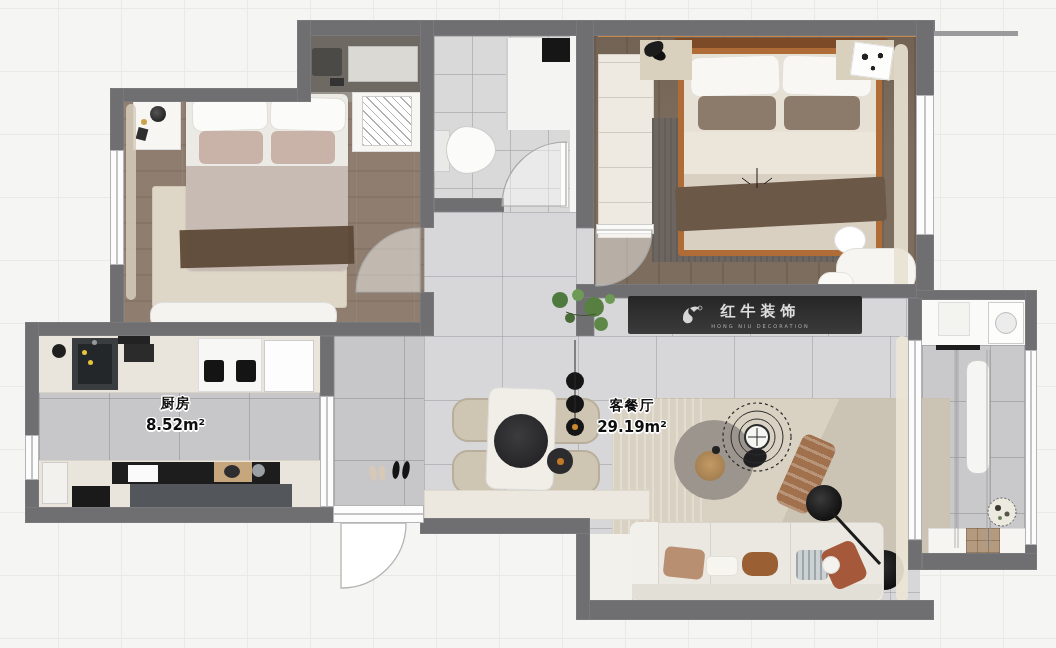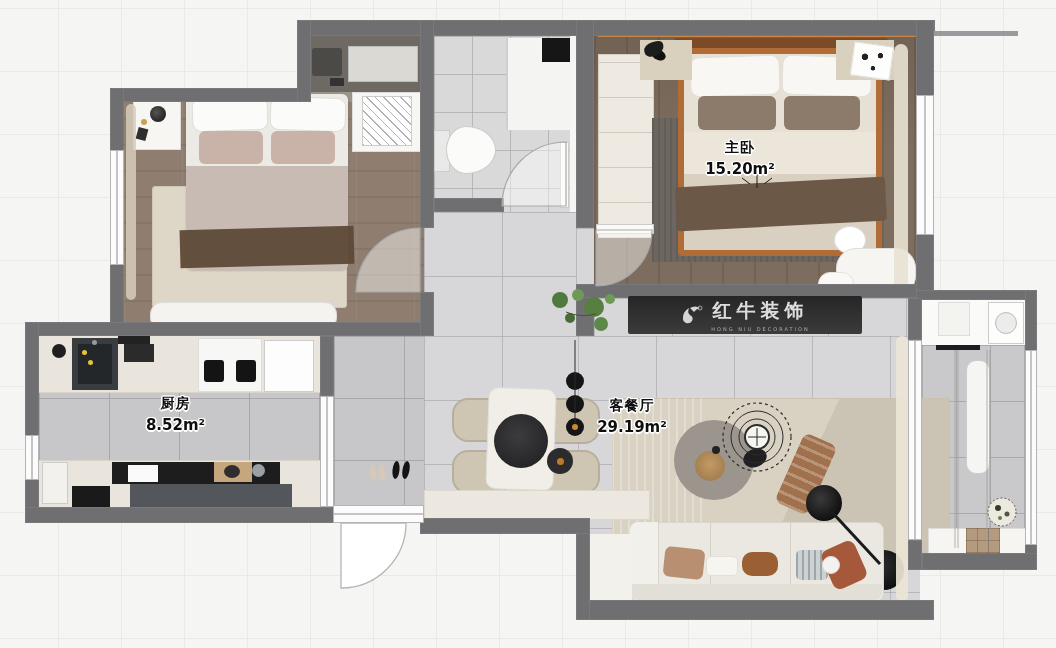--- a/index.html
+++ b/index.html
@@ -24,21 +24,21 @@
     text-shadow:-1.5px 0 0 #fff,1.5px 0 0 #fff,0 -1.5px 0 #fff,0 1.5px 0 #fff,-1px -1px 0 #fff,1px -1px 0 #fff,-1px 1px 0 #fff,1px 1px 0 #fff}
   .room-label .rn{font-size:14px;letter-spacing:1px}
   .room-label .ra{font-size:15px;margin-top:8px}
   .overlay{position:absolute;left:0;top:0;z-index:30;pointer-events:none}
   .furn{position:absolute;z-index:10}
   .wallz{z-index:20}
   .floorz{z-index:1}
   .tvbar{position:absolute;z-index:22;background:linear-gradient(180deg,#262626,#3b3b3c);border-radius:2px;display:flex;align-items:center;justify-content:center}
   .wm{display:flex;align-items:center;gap:7px;opacity:.92}
   .wm .txt{display:flex;flex-direction:column;align-items:center}
-  .wm .brand{color:#ececec;font-size:19px;font-weight:bold;letter-spacing:5px}
+  .wm .brand{color:#ececec;font-size:15px;font-weight:bold;letter-spacing:5px}
   .wm .sub{color:#b9b9b9;font-size:5px;letter-spacing:2px;margin-top:2px}
 </style>
 </head>
 <body>
 
 <div class="plan">
 
   <div class="p floorz" style="left:297px;top:30px;width:133px;height:72px;background:#98948b"></div>
   <div class="p floorz wood1" style="left:124px;top:102px;width:296px;height:226px"></div>
   <div class="p floorz wood1" style="left:420px;top:228px;width:14px;height:64px"></div>
@@ -276,24 +276,20 @@
         <path d="M10 4 Q15 1 20 4 Q16 5 14 8 Z" fill="#e4e4e4"></path>
         <circle cx="20" cy="4" r="2" fill="none" stroke="#e4e4e4" stroke-width="0.7"></circle>
       </svg>
       <div class="txt">
         <span class="brand">红牛装饰</span>
         <span class="sub">HONG NIU DECORATION</span>
       </div>
     </div>
   </div>
 
-  <div class="room-label" style="left:680px;top:140px;width:120px">
-    <div class="rn">主卧</div>
-    <div class="ra">15.20m²</div>
-  </div>
   <div class="room-label" style="left:118px;top:396px;width:115px">
     <div class="rn">厨房</div>
     <div class="ra">8.52m²</div>
   </div>
   <div class="room-label" style="left:572px;top:398px;width:120px">
     <div class="rn">客餐厅</div>
     <div class="ra">29.19m²</div>
   </div>
 
 </div>

